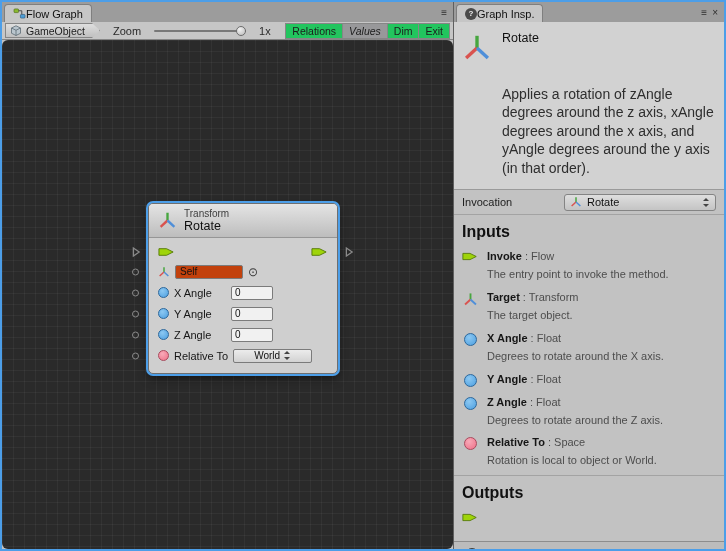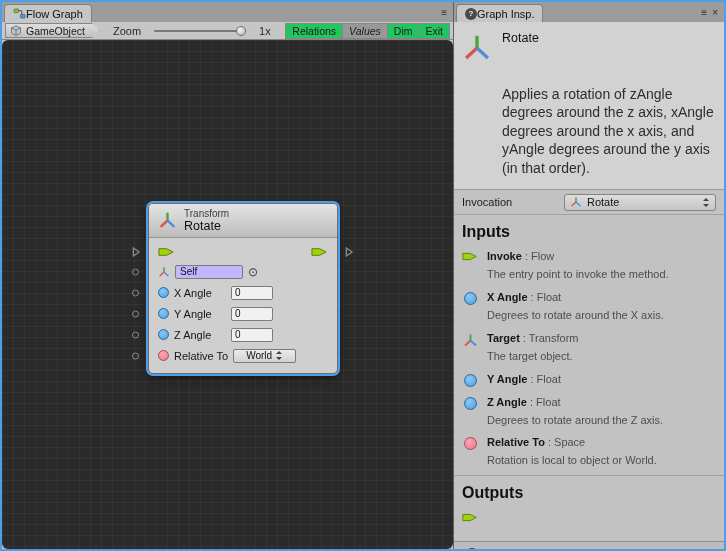--- a/index.html
+++ b/index.html
@@ -99,27 +99,27 @@
 
   .n-label { font-size: 11px; color: #161616; }
   .n-label.fixedw { width: 52px; }
   .n-input {
     width: 42px; height: 14px; font-family: inherit; font-size: 10px;
     background: #f1f1f1; border: 1px solid #7b7b7b; border-radius: 2px; padding: 0 3px; color: #111;
   }
   .object-field {
     display: flex; align-items: center;
     width: 68px; height: 14px;
-    background: #c4b5fd; border: 1px solid #7b7b7b; border-radius: 2px;
+    background: #c2410c; border: 1px solid #7b7b7b; border-radius: 2px;
     padding: 0 4px; font-size: 10px; color: #111;
   }
   .target-glyph { font-size: 12px; color: #3d3d3d; line-height: 1; }
   .mini-dropdown {
     display: flex; align-items: center; gap: 4px;
-    height: 14px; padding: 0 12px;
+    height: 14px; padding: 0 20px;
     background: linear-gradient(#ececec, #d2d2d2);
     border: 1px solid #7b7b7b; border-radius: 2px;
     font-size: 10px; color: #111;
   }
   .dd-arrows { position: relative; width: 7px; height: 9px; flex: none; }
   .dd-arrows::before { content: ""; position: absolute; left: 0; top: 0;
     border-left: 3.5px solid transparent; border-right: 3.5px solid transparent; border-bottom: 3.5px solid #444; }
   .dd-arrows::after { content: ""; position: absolute; left: 0; bottom: 0;
     border-left: 3.5px solid transparent; border-right: 3.5px solid transparent; border-top: 3.5px solid #444; }
 
@@ -388,47 +388,47 @@
           </svg>
       </span>
       <div class="pi-text">
         <div><span class="pi-name">Invoke</span><span class="pi-type"> : Flow</span></div>
         <div class="pi-desc">The entry point to invoke the method.</div>
       </div>
     </div>
 
     <div class="port-item">
       <span class="pi-icon">
-          <span class="circle-icon blue"></span>
-        </span>
-      <div class="pi-text">
-        <div><span class="pi-name">X Angle</span><span class="pi-type"> : Float</span></div>
-        <div class="pi-desc">Degrees to rotate around the X axis.</div>
-      </div>
-    </div>
-
-    <div class="port-item">
-      <span class="pi-icon">
         <svg class="axes-16" viewBox="0 0 16 16">
             <path d="M8 8 L8 1.5" stroke="#47a63f" stroke-width="2"></path>
             <path d="M8 8 L2.2 13.3" stroke="#d9534f" stroke-width="2"></path>
             <path d="M8 8 L13.8 13.3" stroke="#4f8fd9" stroke-width="2"></path>
           </svg>
       </span>
       <div class="pi-text">
         <div><span class="pi-name">Target</span><span class="pi-type"> : Transform</span></div>
         <div class="pi-desc">The target object.</div>
       </div>
     </div>
 
     <div class="port-item">
       <span class="pi-icon">
           <span class="circle-icon blue"></span>
         </span>
       <div class="pi-text">
+        <div><span class="pi-name">X Angle</span><span class="pi-type"> : Float</span></div>
+        <div class="pi-desc">Degrees to rotate around the X axis.</div>
+      </div>
+    </div>
+
+    <div class="port-item">
+      <span class="pi-icon">
+          <span class="circle-icon blue"></span>
+        </span>
+      <div class="pi-text">
         <div><span class="pi-name">Y Angle</span><span class="pi-type"> : Float</span></div>
       </div>
     </div>
 
     <div class="port-item">
       <span class="pi-icon">
           <span class="circle-icon blue"></span>
         </span>
       <div class="pi-text">
         <div><span class="pi-name">Z Angle</span><span class="pi-type"> : Float</span></div>

